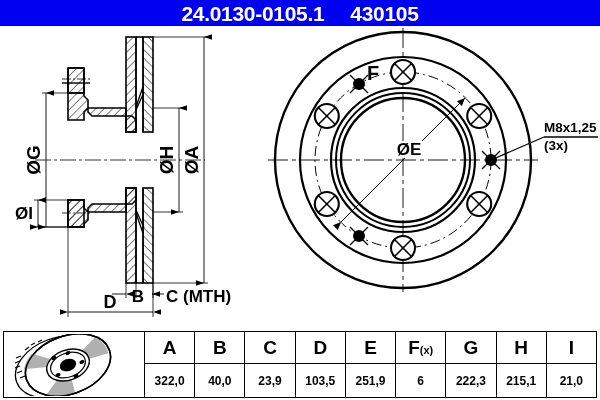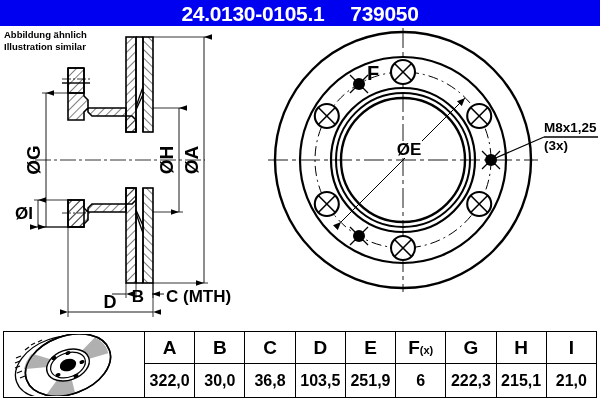--- a/index.html
+++ b/index.html
@@ -76,21 +76,21 @@
     font-weight: bold;
     color: #000;
     padding: 0;
   }
   #spec-table th {
     height: 31px;
     font-size: 19px;
   }
   #spec-table td.val {
     height: 33px;
-    font-size: 16px;
+    font-size: 12px;
   }
   td.photo-cell {
     width: 140px;
     border-right: 1.6px solid #000;
     padding: 0;
   }
   .sub-x {
     font-size: 11px;
     vertical-align: baseline;
     font-weight: bold;
@@ -101,27 +101,23 @@
     height: 62px;
   }
 </style>
 </head>
 <body>
 
 <div id="sheet">
 
   <div id="header-banner">
     <span class="hdr-text">24.0130-0105.1</span>
-    <span class="hdr-text">739050</span>
+    <span class="hdr-text">430105</span>
   </div>
 
-  <div id="similar-note">
-    <div>Abbildung ähnlich</div>
-    <div>Illustration similar</div>
-  </div>
 
   <svg id="drawing-svg" viewBox="0 0 600 400">
     <defs>
       <pattern id="hatch" width="6" height="6" patternTransform="rotate(45)" patternUnits="userSpaceOnUse">
         <line x1="0" y1="0" x2="0" y2="6" stroke="#000" stroke-width="1"></line>
       </pattern>
       <pattern id="hatch2" width="6" height="6" patternTransform="rotate(-45)" patternUnits="userSpaceOnUse">
         <line x1="0" y1="0" x2="0" y2="6" stroke="#000" stroke-width="1"></line>
       </pattern>
       <marker id="arrUp" markerWidth="8" markerHeight="10" refX="4" refY="9" orient="auto">
@@ -373,22 +369,22 @@
       <th>C</th>
       <th>D</th>
       <th>E</th>
       <th><span>F</span><span class="sub-x">(x)</span></th>
       <th>G</th>
       <th>H</th>
       <th>I</th>
     </tr>
     <tr>
       <td class="val">322,0</td>
-      <td class="val">30,0</td>
-      <td class="val">36,8</td>
+      <td class="val">40,0</td>
+      <td class="val">23,9</td>
       <td class="val">103,5</td>
       <td class="val">251,9</td>
       <td class="val">6</td>
       <td class="val">222,3</td>
       <td class="val">215,1</td>
       <td class="val">21,0</td>
     </tr>
   </tbody>
     </table>
 

